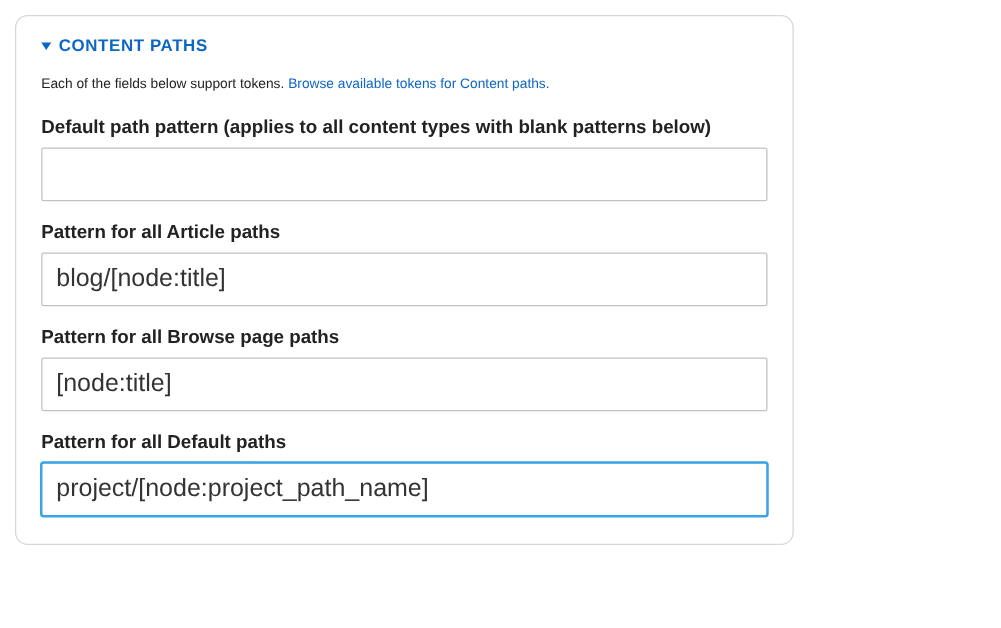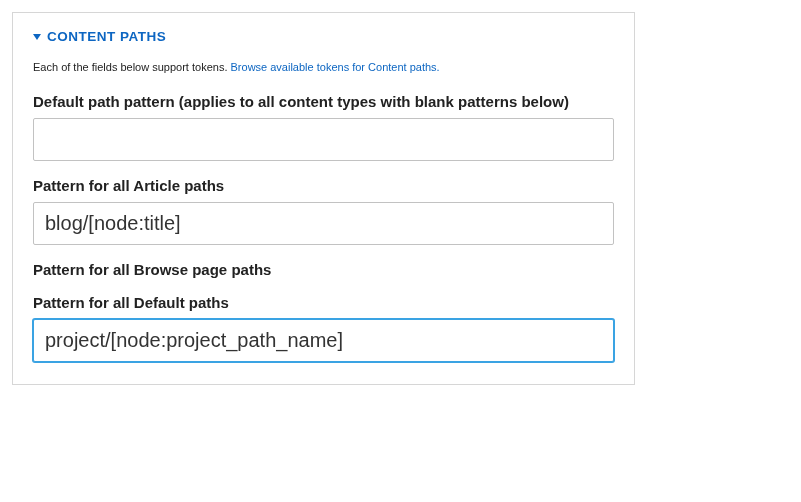--- a/index.html
+++ b/index.html
@@ -3,21 +3,21 @@
   <meta charset="utf-8">
   <style>
     * { box-sizing: border-box; margin: 0; padding: 0; }
     body {
       font-family: "Helvetica Neue", Helvetica, Arial, sans-serif;
       background: #ffffff;
       padding: 12px;
     }
     .fieldset {
       border: 1px solid #d6d6d6;
-      border-radius: 0;
+      border-radius: 10px;
       padding: 16px 20px 22px 20px;
       width: 623px;
     }
     .legend-row {
       display: flex;
       align-items: center;
       gap: 6px;
       margin-bottom: 16px;
       cursor: pointer;
     }
@@ -92,20 +92,21 @@
     <input type="text" class="form-input" value="" style="">
   </div>
 
   <div class="form-item">
     <label class="form-label">Pattern for all Article paths</label>
     <input type="text" class="form-input" value="blog/[node:title]" style="">
   </div>
 
   <div class="form-item">
     <label class="form-label">Pattern for all Browse page paths</label>
+    <input type="text" class="form-input" value="[node:title]" style="">
   </div>
 
   <div class="form-item">
     <label class="form-label">Pattern for all Default paths</label>
     <input type="text" class="form-input focused" value="project/[node:project_path_name]" style="">
   </div>
 
 </div>
 
 </body></html>

